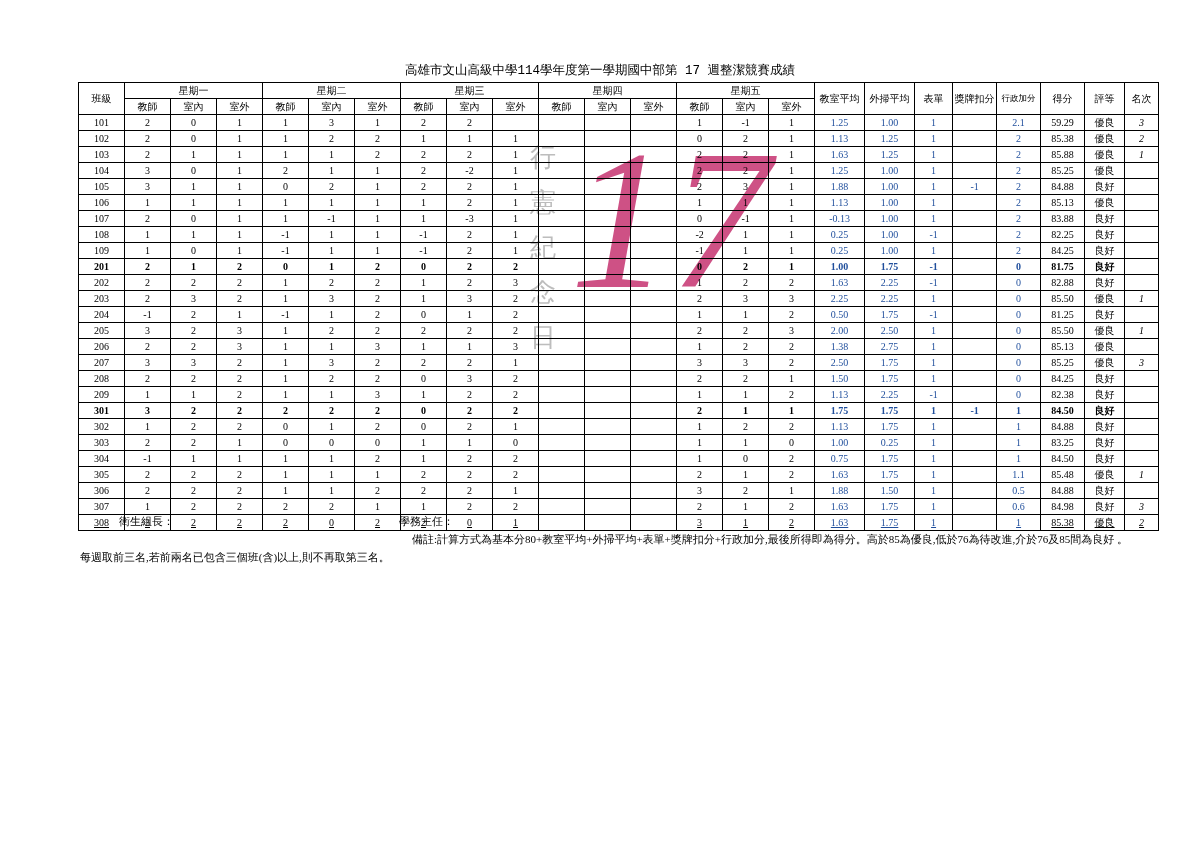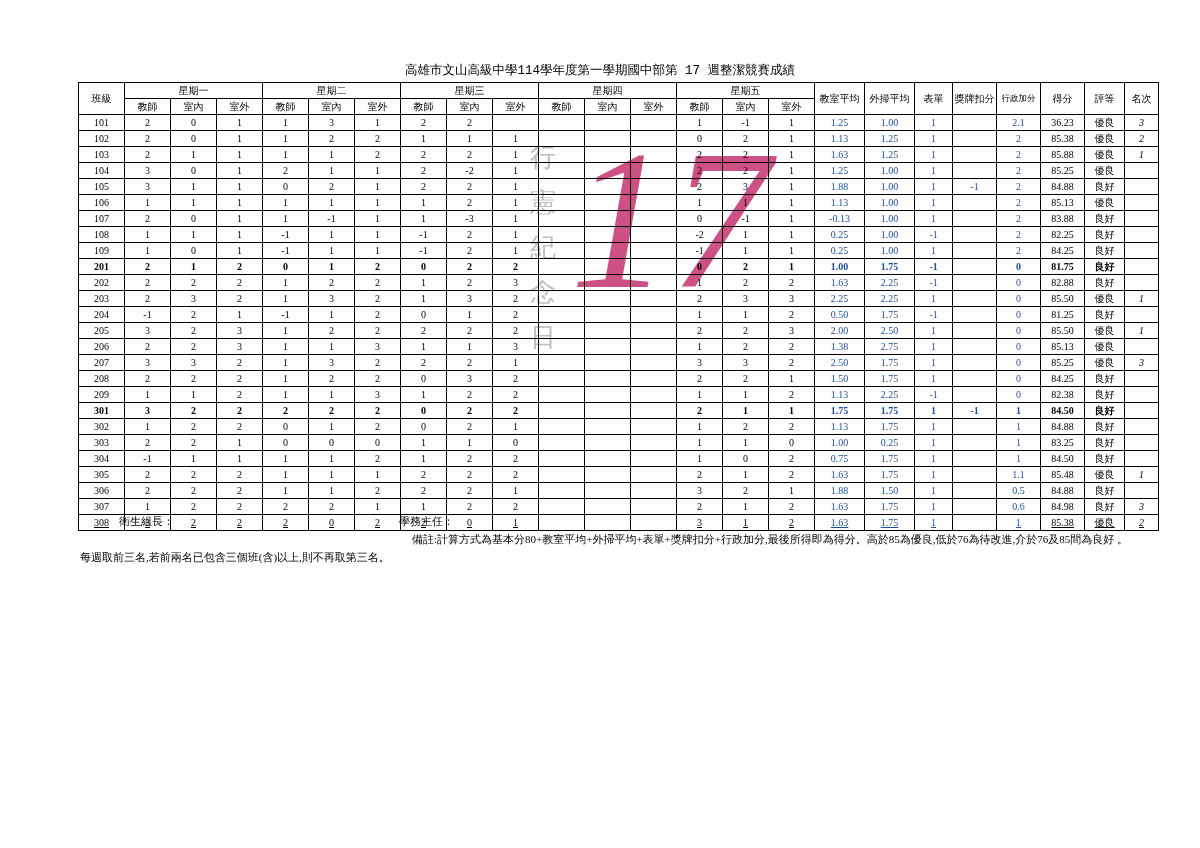--- a/index.html
+++ b/index.html
@@ -216,21 +216,21 @@
             <td></td>
             <td class="grp-end"></td>
             <td>1</td>
             <td>-1</td>
             <td class="grp-end">1</td>
             <td class="num-blue">1.25</td>
             <td class="num-blue">1.00</td>
             <td class="num-blue">1</td>
             <td class="num-blue"></td>
             <td class="num-blue">2.1</td>
-            <td>36.23</td>
+            <td>59.29</td>
             <td>優良</td>
             <td class="rank">3</td>
           </tr>
           <tr>
             <td>102</td>
             <td>2</td>
             <td>0</td>
             <td class="grp-end">1</td>
             <td>1</td>
             <td>2</td>

